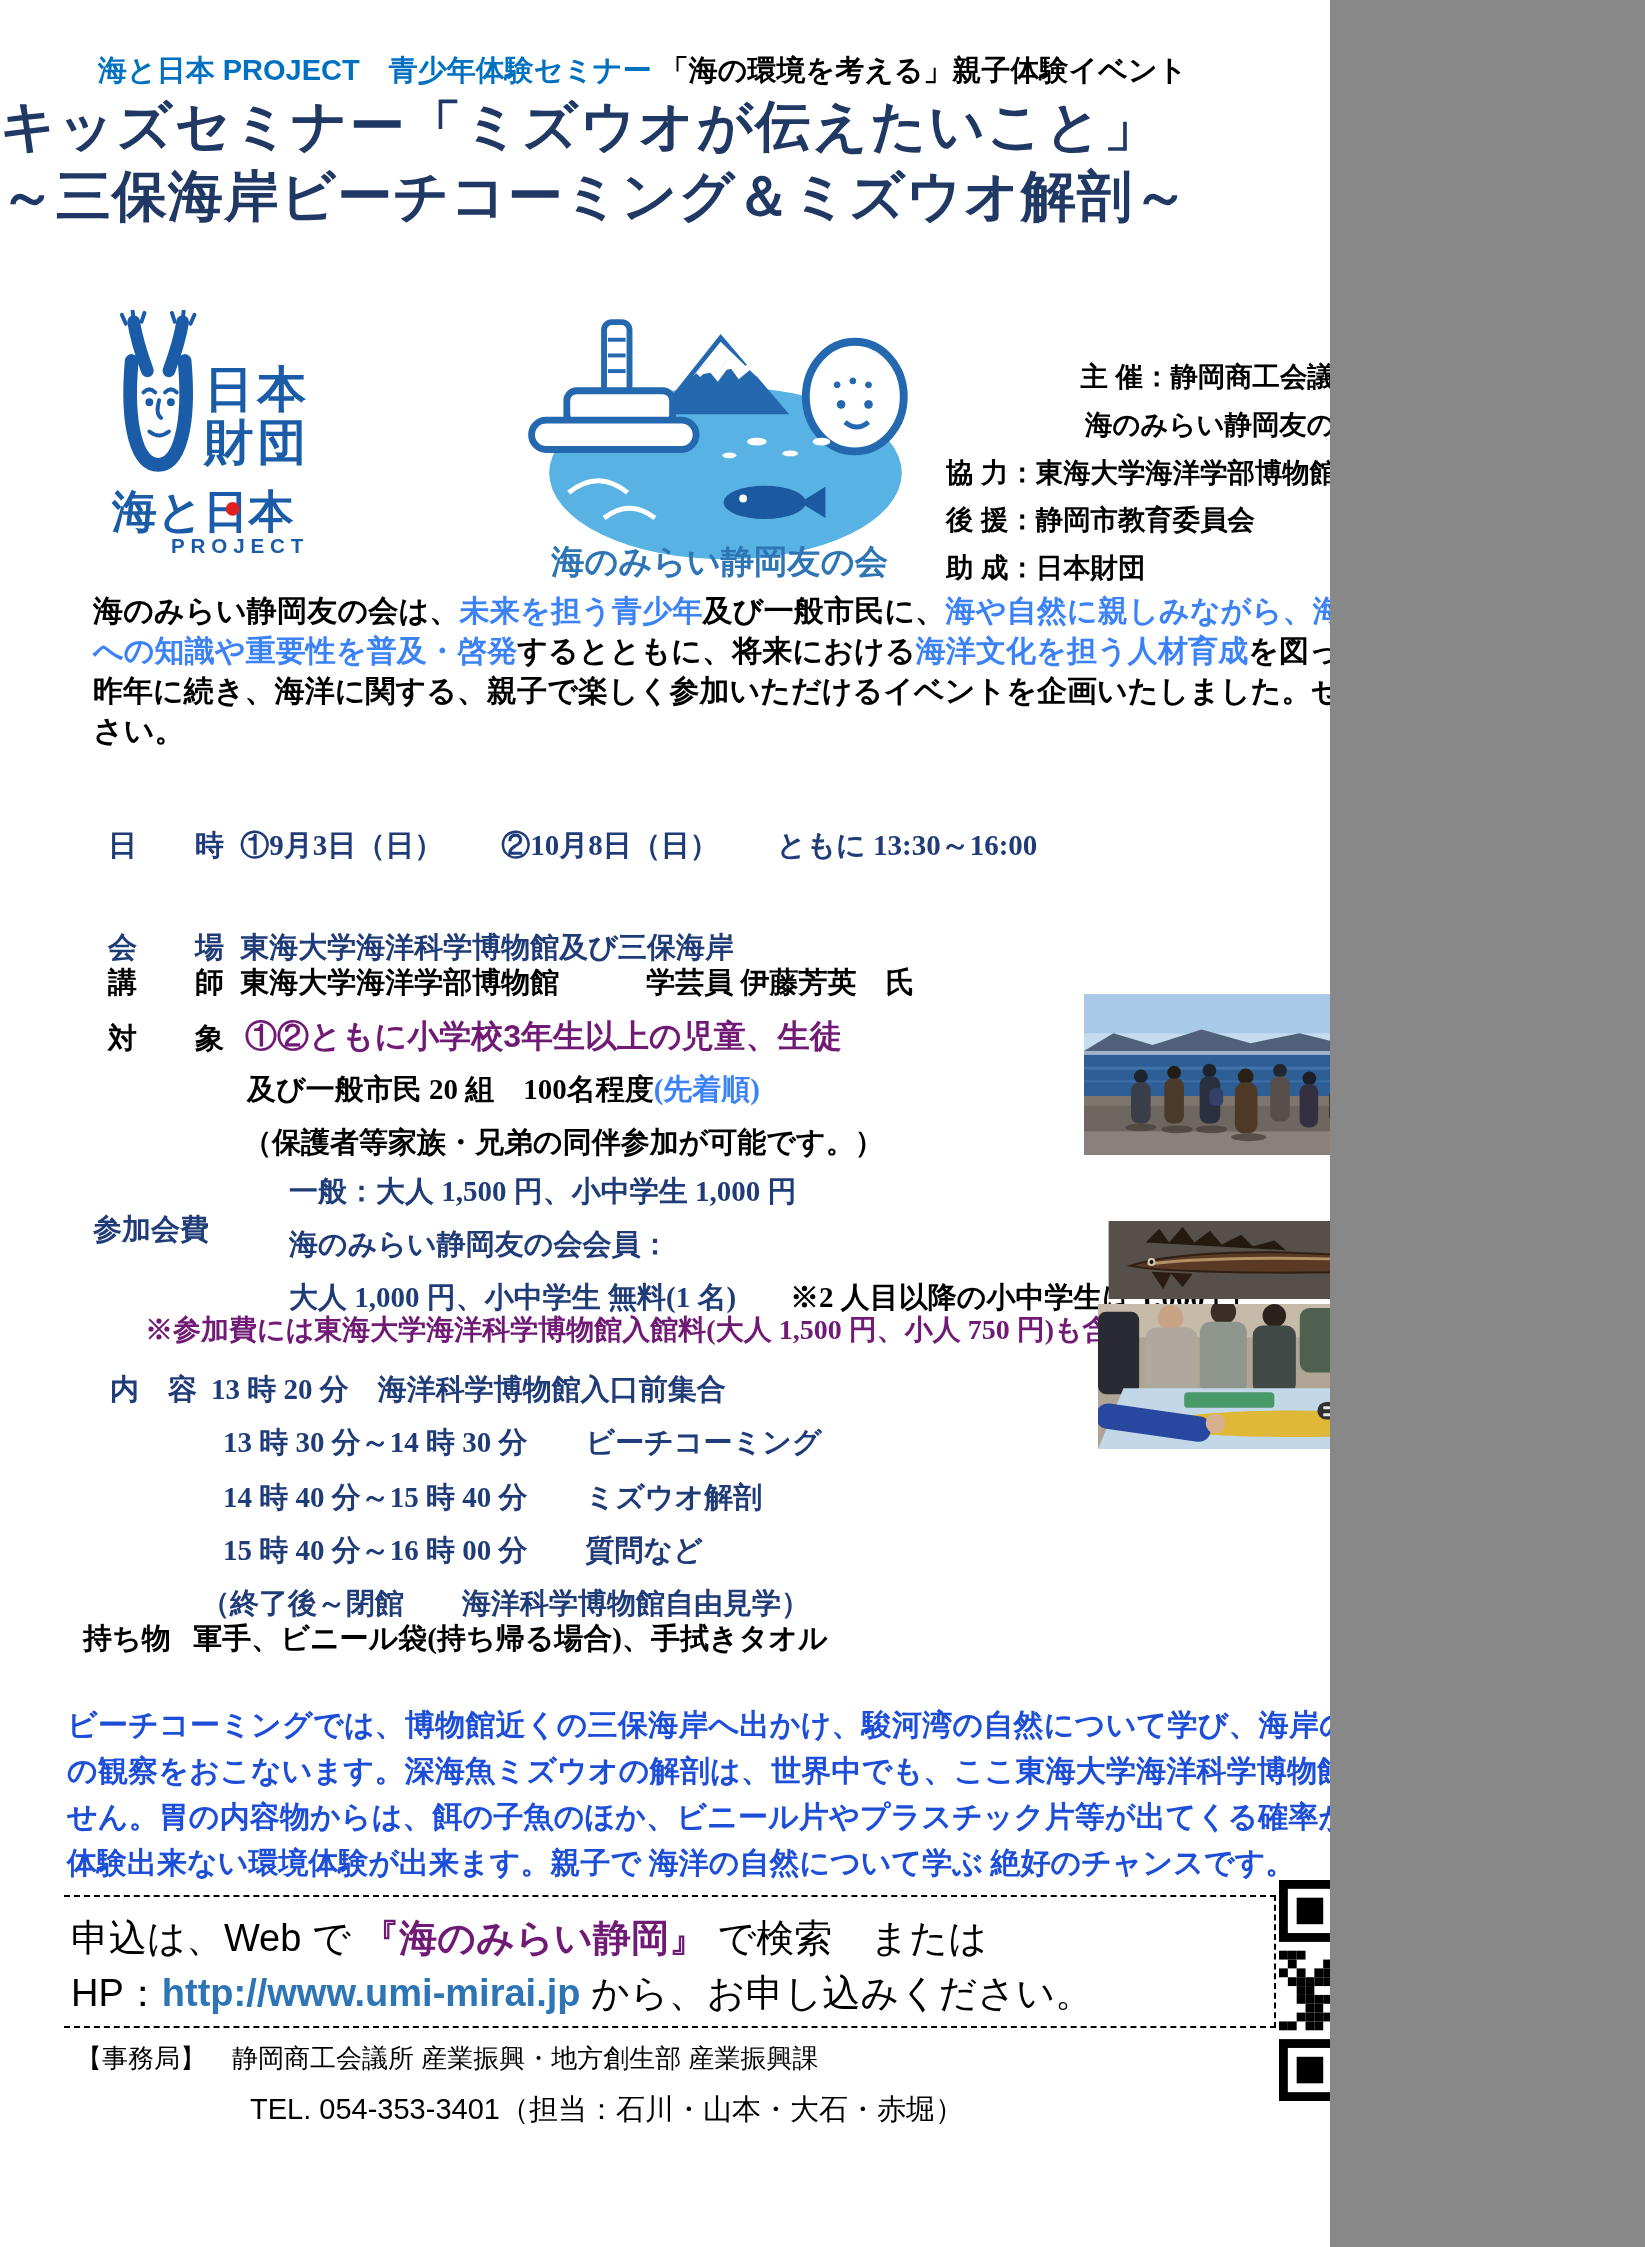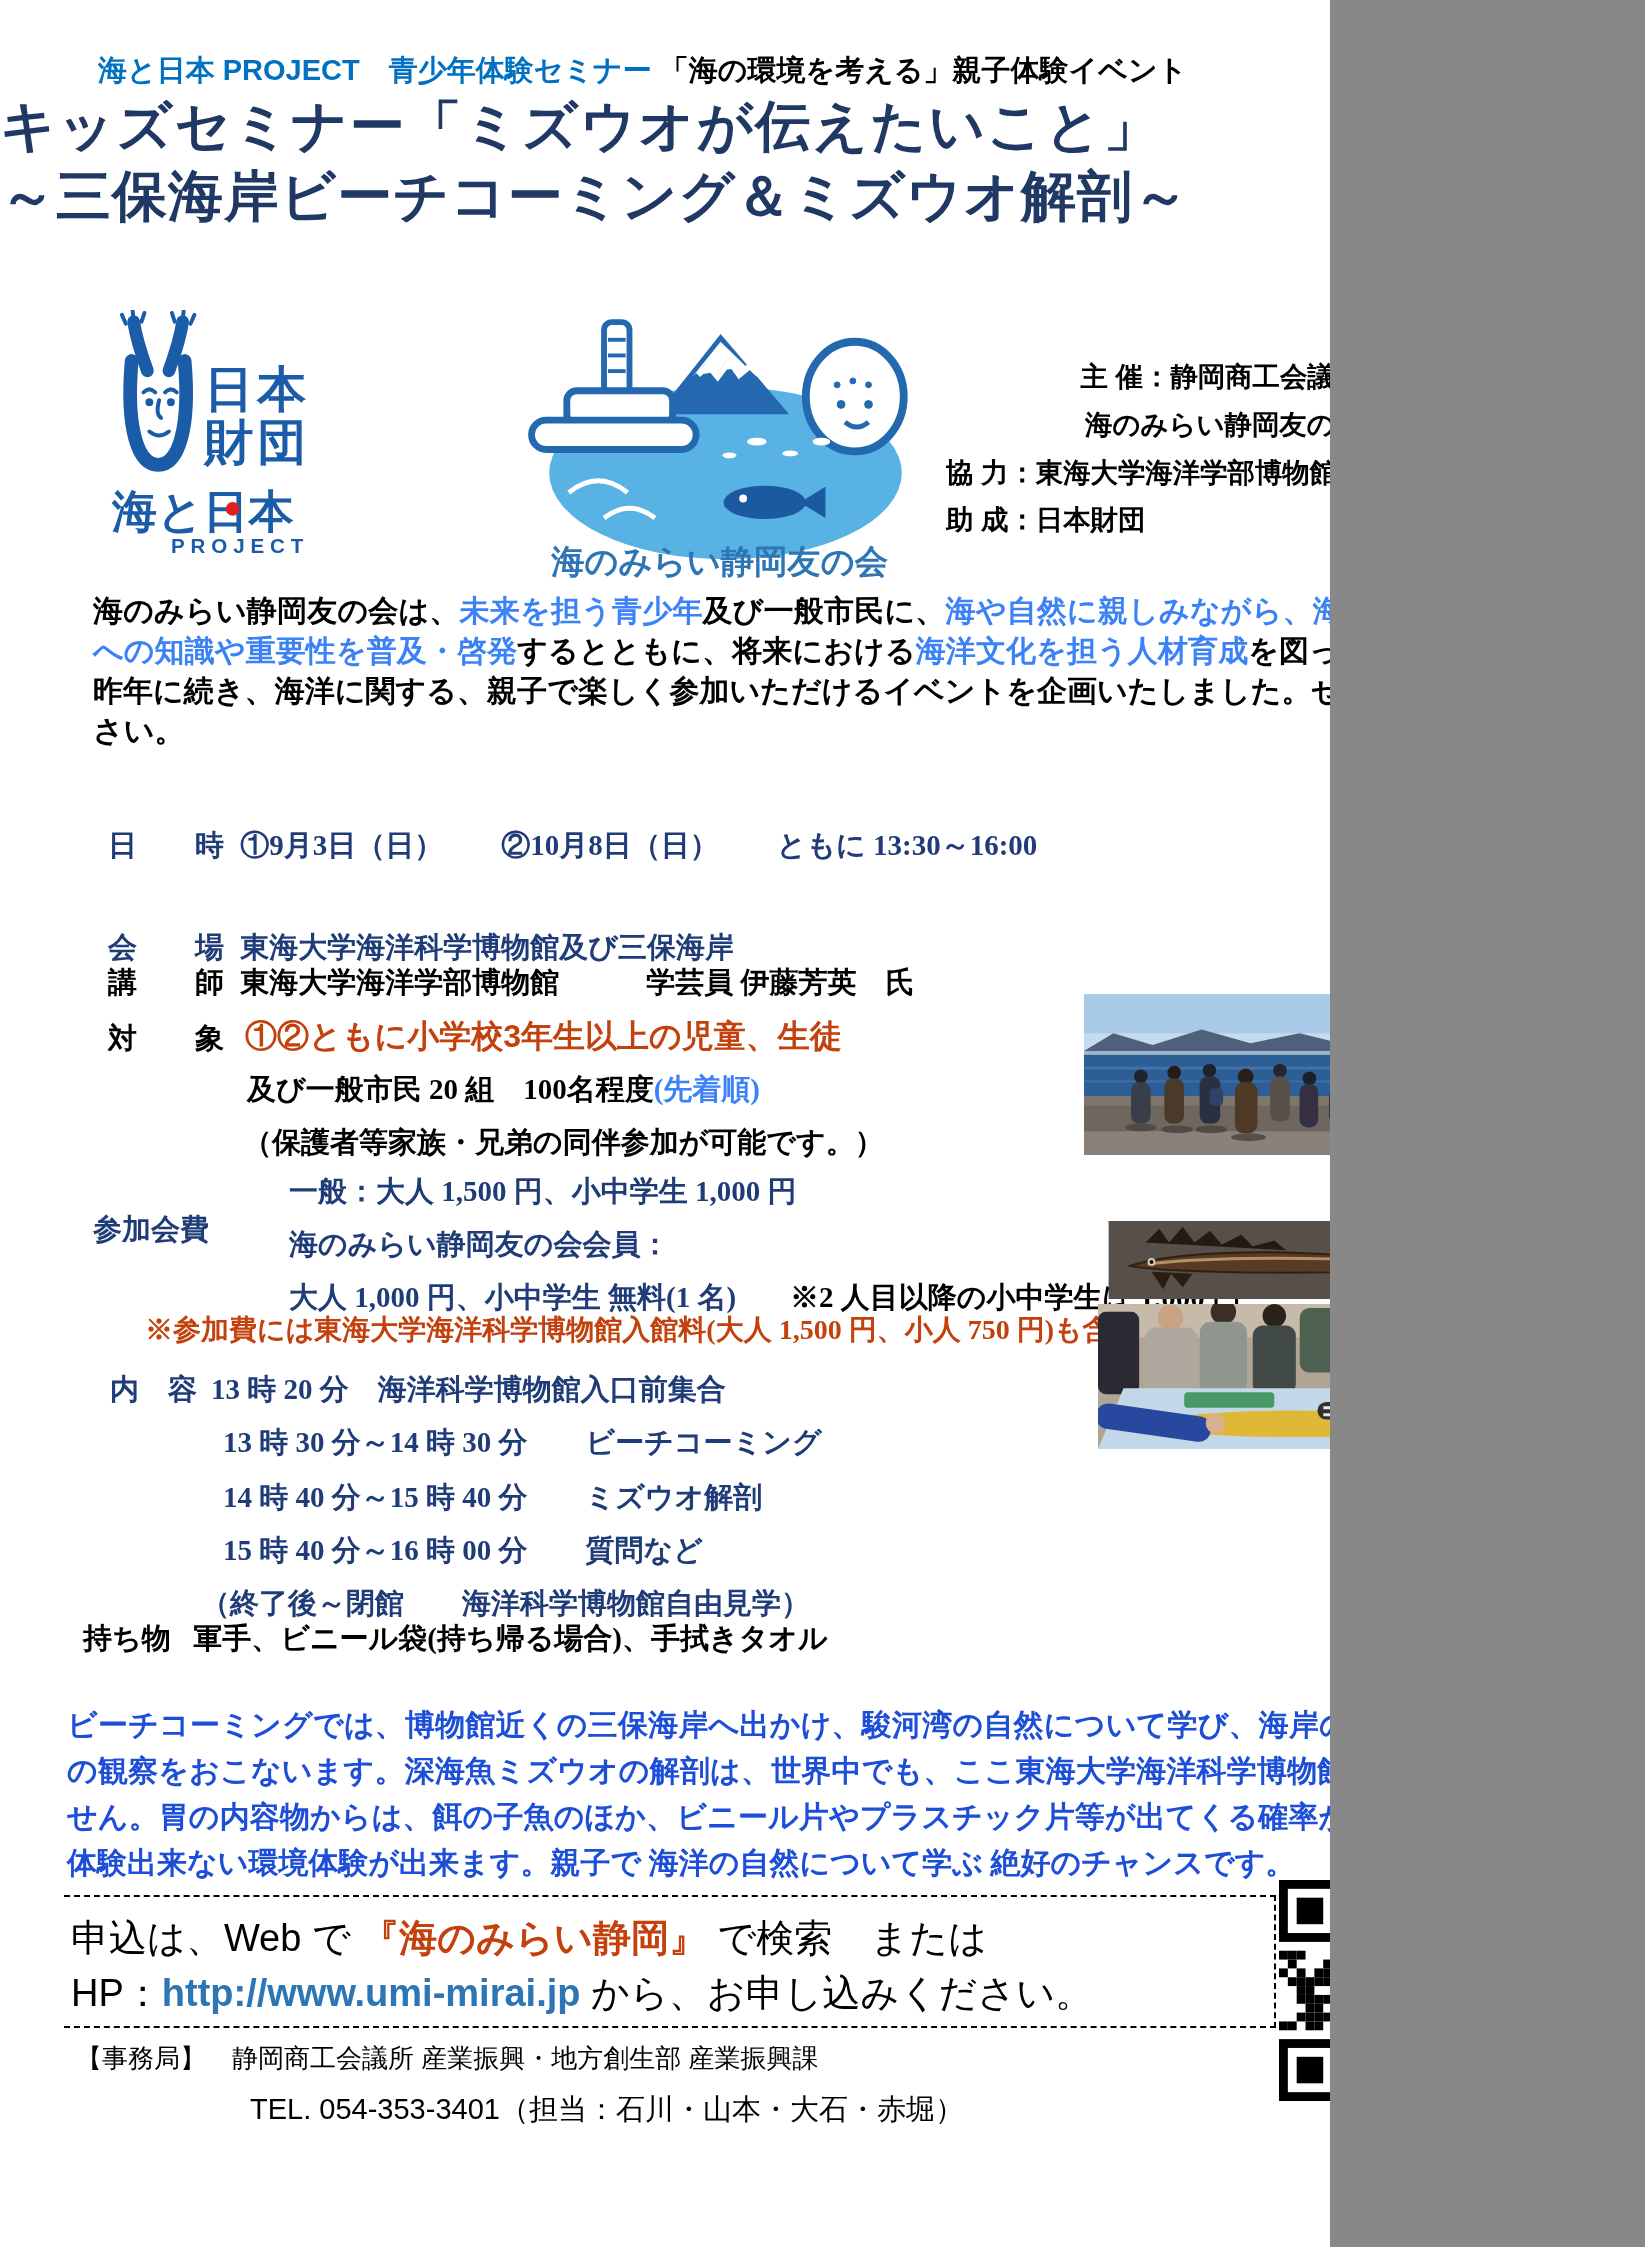--- a/index.html
+++ b/index.html
@@ -9,21 +9,21 @@
   }
   .abs{position:absolute;}
   .gothic{font-family:"Liberation Sans",sans-serif;}
   .mincho{font-family:"Liberation Serif",serif;}
   .b{font-weight:bold;}
   .hdr-blue{color:#0070C0;}
   .black{color:#000000;}
   .title-navy{color:#203864;}
   .navy{color:#1F3C78;}
   .blue{color:#3b82f6;}
-  .red{color:#c2410c;}
+  .red{color:#701a75;}
   .url-blue{color:#2E75B6;}
   .desc-blue{color:#1d4ed8;}
   .header-line{left:98px;top:51px;font-size:29px;white-space:nowrap;}
   .title1{left:0;top:90px;width:1108px;text-align:center;font-size:55px;letter-spacing:2px;white-space:nowrap;}
   .title2{left:0;top:160px;width:1137px;text-align:center;font-size:55px;letter-spacing:1px;white-space:nowrap;}
   .org-row{font-size:27.4px;white-space:nowrap;color:#000;}
   .intro{left:93px;top:591px;width:1431px;font-size:30px;line-height:40px;text-align:justify;}
   .drow{font-size:29px;white-space:nowrap;}
   .dlabel{display:inline-block;}
   .fee-note{left:145px;top:1311px;font-size:28px;white-space:nowrap;}
@@ -122,20 +122,23 @@
 
   <div class="abs" style="left:946px;top:359px;">
     <div class="org-row b" style="margin-bottom:11.8px;text-align:right;">
       <span>主 催：</span><span>静岡商工会議所</span>
     </div>
     <div class="org-row b" style="margin-bottom:11.8px;padding-left:139px;">
       <span>海のみらい静岡友の会</span>
     </div>
     <div class="org-row b" style="margin-bottom:11.8px;">
       <span>協 力：</span><span>東海大学海洋学部博物館</span>
+    </div>
+    <div class="org-row b" style="margin-bottom:11.8px;">
+      <span>後 援：</span><span>静岡市教育委員会</span>
     </div>
     <div class="org-row b">
       <span>助 成：</span><span>日本財団</span>
     </div>
   </div>
 
   <div class="abs intro b gothic">
     <span class="black">海のみらい静岡友の会は、</span><span class="blue">未来を担う青少年</span><span class="black">及び一般市民に、</span><span class="blue">海や自然に親しみながら、海洋・地球科学への知識や重要性を普及・啓発</span><span class="black">するとともに、将来における</span><span class="blue">海洋文化を担う人材育成</span><span class="black">を図っております。昨年に続き、海洋に関する、親子で楽しく参加いただけるイベントを企画いたしました。ぜひ、ご参加下さい。</span>
   </div>
 

